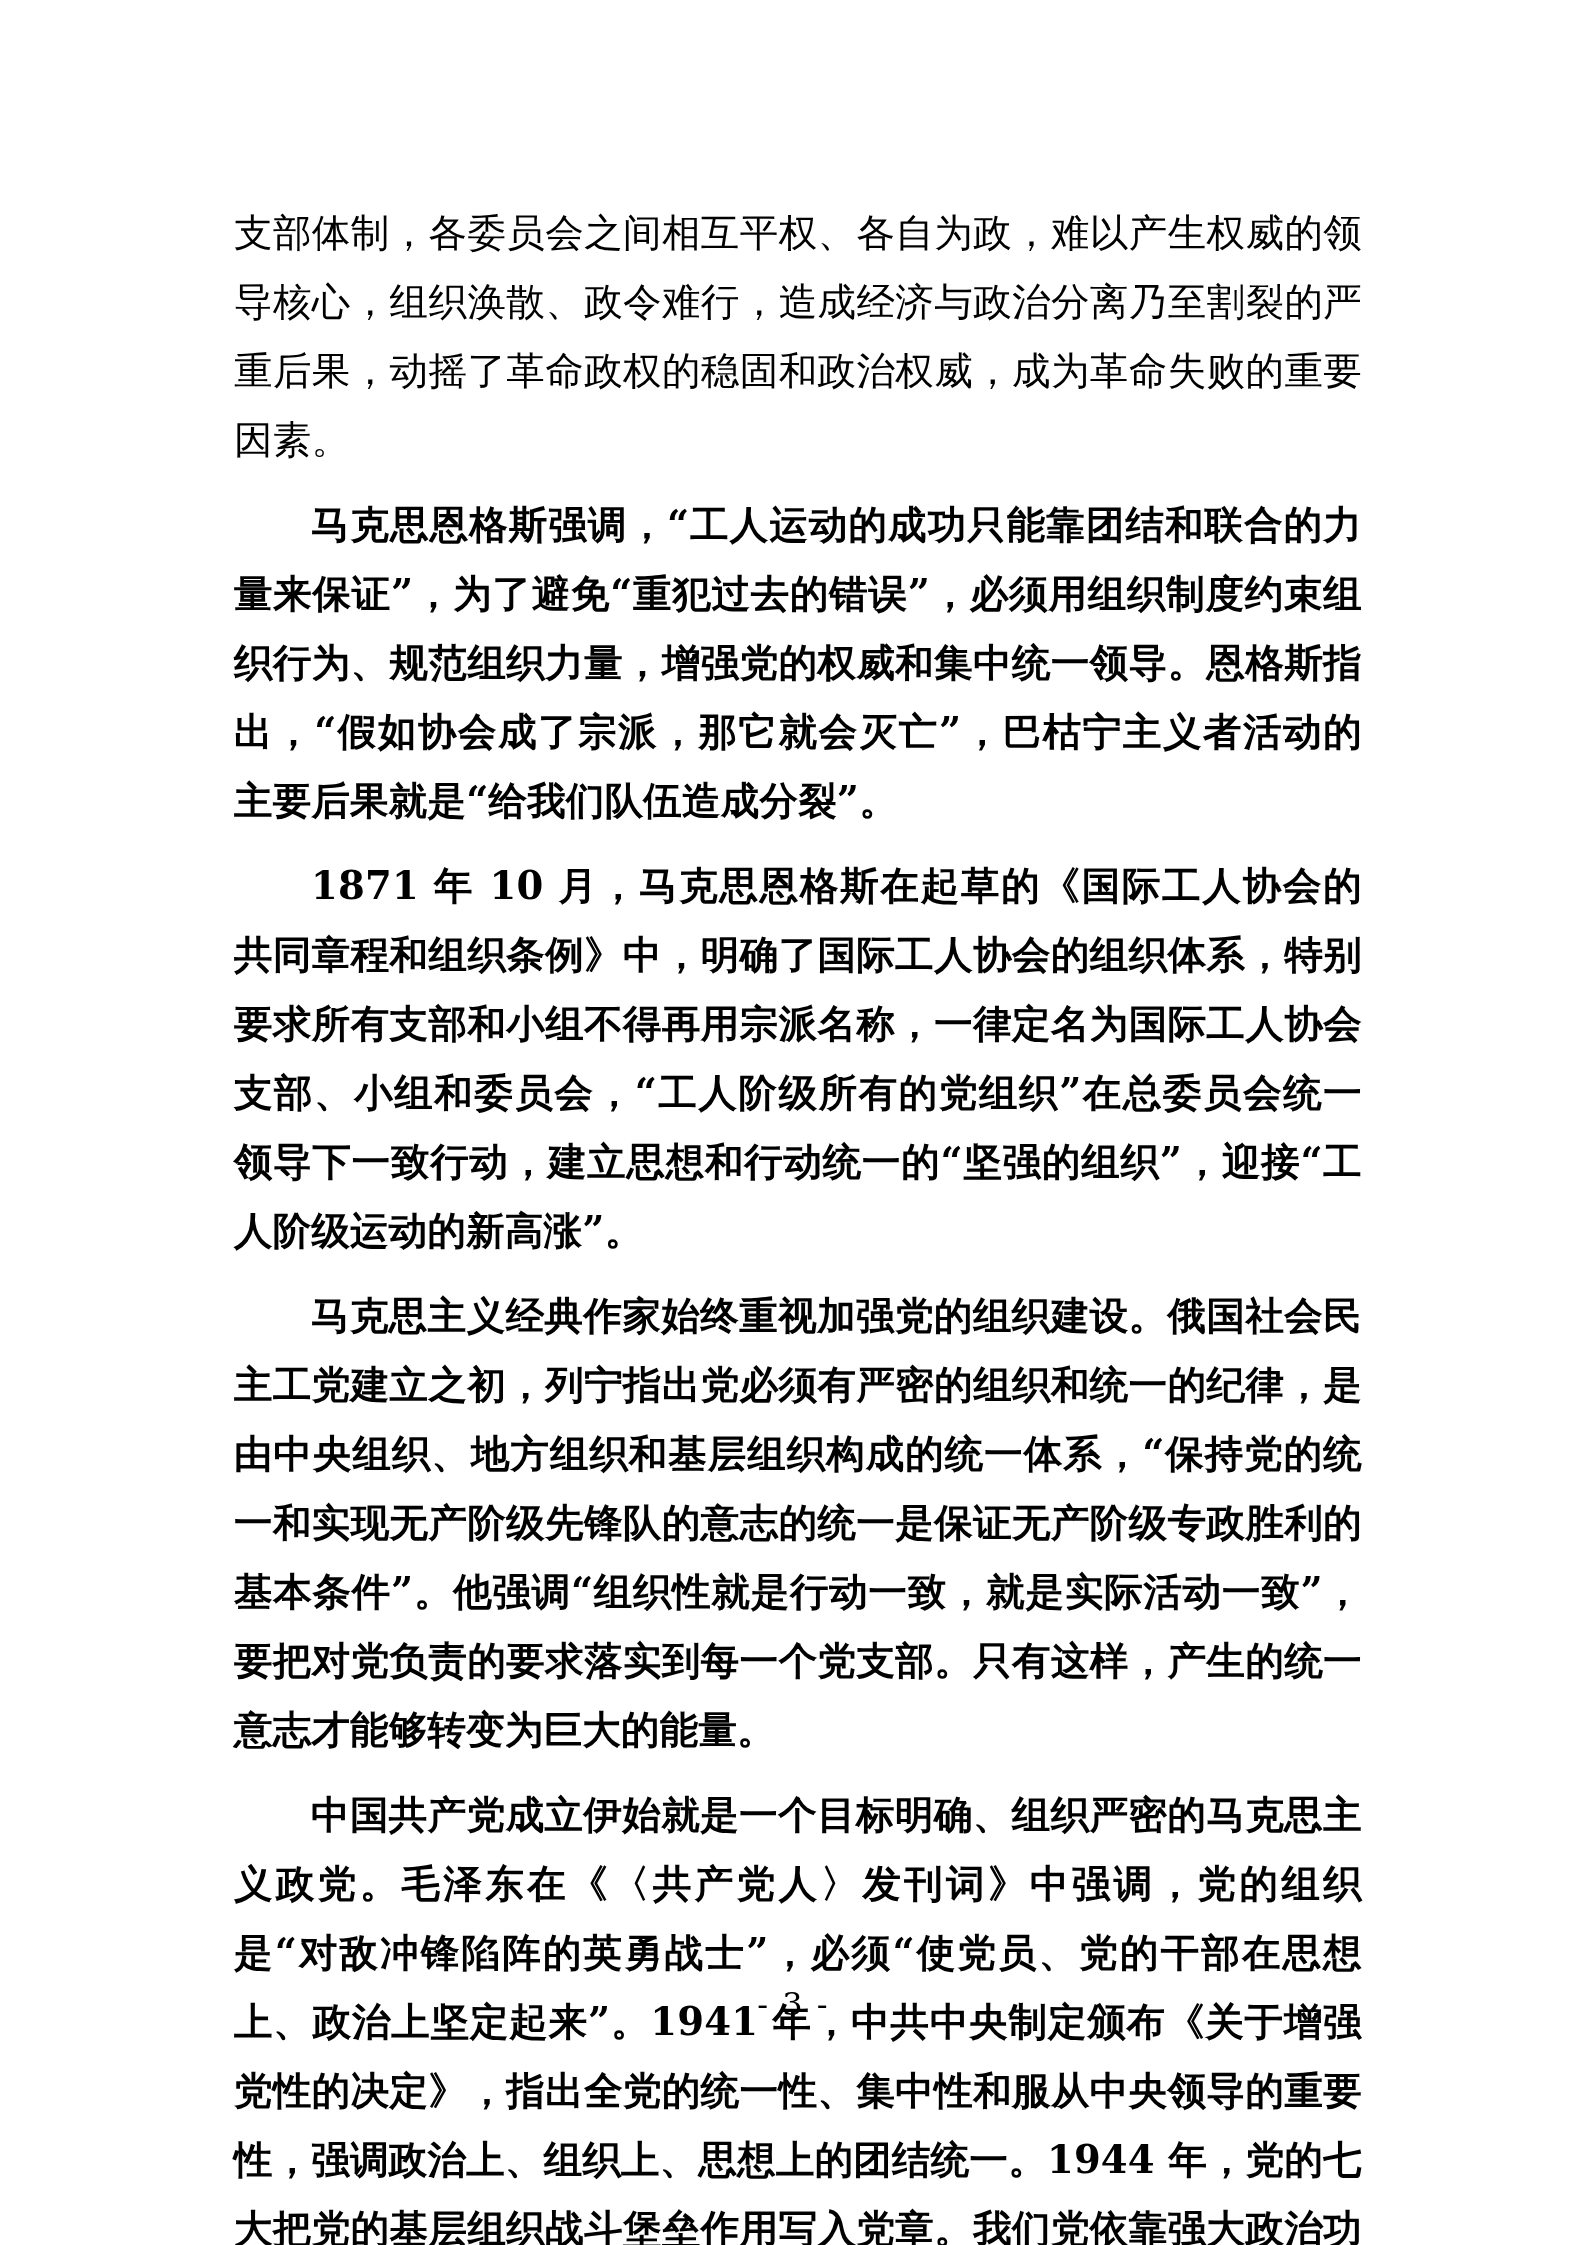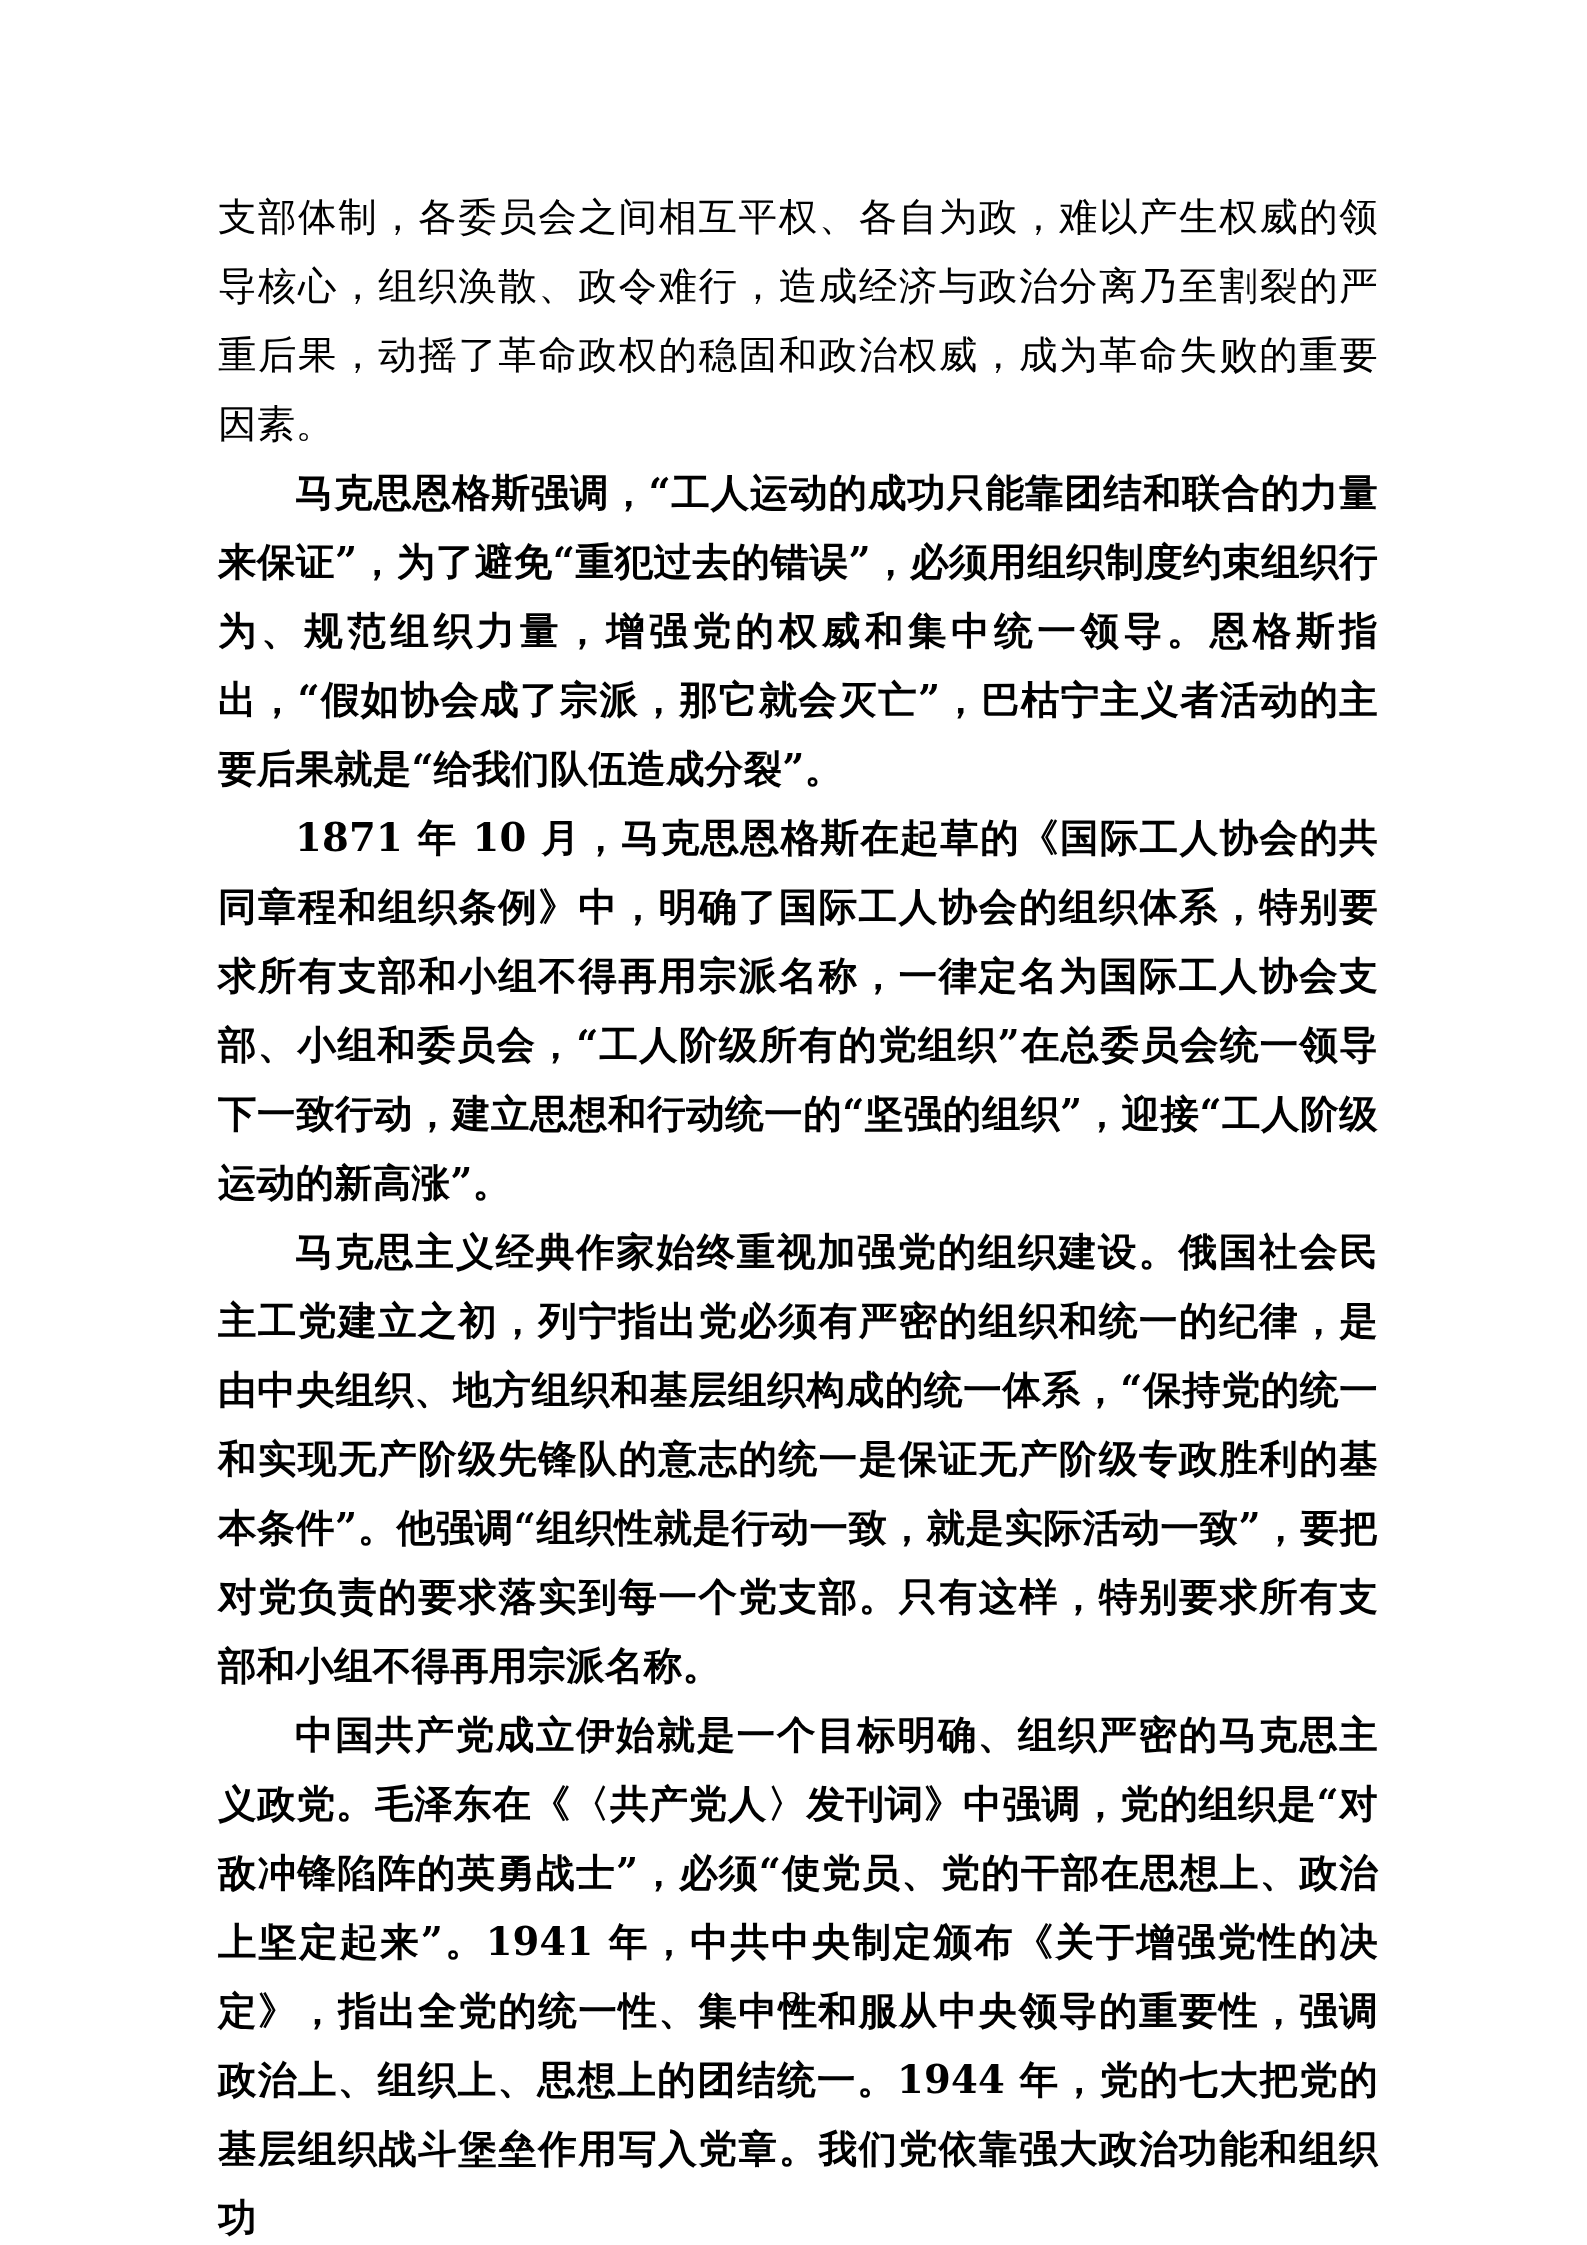--- a/index.html
+++ b/index.html
@@ -21,21 +21,21 @@
     position: absolute;
     left: 218px;
     top: 182px;
     width: 1160px;
   }
   .para {
     font-size: 38.5px;
     line-height: 69px;
     text-align: justify;
     text-justify: inter-ideograph;
-    margin: 0;
+    margin: 16px;
     letter-spacing: 0.2px;
   }
   .indent {
     text-indent: 2em;
     font-weight: bold;
   }
   .page-number {
     position: absolute;
     left: 0;
     right: 0;
@@ -48,17 +48,17 @@
   }
 </style>
 </head>
 <body>
 
 <div class="page">
   <div class="content">
     <p class="para">支部体制，各委员会之间相互平权、各自为政，难以产生权威的领导核心，组织涣散、政令难行，造成经济与政治分离乃至割裂的严重后果，动摇了革命政权的稳固和政治权威，成为革命失败的重要因素。</p>
     <p class="para indent">马克思恩格斯强调，“工人运动的成功只能靠团结和联合的力量来保证”，为了避免“重犯过去的错误”，必须用组织制度约束组织行为、规范组织力量，增强党的权威和集中统一领导。恩格斯指出，“假如协会成了宗派，那它就会灭亡”，巴枯宁主义者活动的主要后果就是“给我们队伍造成分裂”。</p>
     <p class="para indent">1871 年 10 月，马克思恩格斯在起草的《国际工人协会的共同章程和组织条例》中，明确了国际工人协会的组织体系，特别要求所有支部和小组不得再用宗派名称，一律定名为国际工人协会支部、小组和委员会，“工人阶级所有的党组织”在总委员会统一领导下一致行动，建立思想和行动统一的“坚强的组织”，迎接“工人阶级运动的新高涨”。</p>
-    <p class="para indent">马克思主义经典作家始终重视加强党的组织建设。俄国社会民主工党建立之初，列宁指出党必须有严密的组织和统一的纪律，是由中央组织、地方组织和基层组织构成的统一体系，“保持党的统一和实现无产阶级先锋队的意志的统一是保证无产阶级专政胜利的基本条件”。他强调“组织性就是行动一致，就是实际活动一致”，要把对党负责的要求落实到每一个党支部。只有这样，特别要求所有支部和小组不得再用宗派名称。</p>
+    <p class="para indent">马克思主义经典作家始终重视加强党的组织建设。俄国社会民主工党建立之初，列宁指出党必须有严密的组织和统一的纪律，是由中央组织、地方组织和基层组织构成的统一体系，“保持党的统一和实现无产阶级先锋队的意志的统一是保证无产阶级专政胜利的基本条件”。他强调“组织性就是行动一致，就是实际活动一致”，要把对党负责的要求落实到每一个党支部。只有这样，产生的统一意志才能够转变为巨大的能量。</p>
     <p class="para indent">中国共产党成立伊始就是一个目标明确、组织严密的马克思主义政党。毛泽东在《〈共产党人〉发刊词》中强调，党的组织是“对敌冲锋陷阵的英勇战士”，必须“使党员、党的干部在思想上、政治上坚定起来”。1941 年，中共中央制定颁布《关于增强党性的决定》，指出全党的统一性、集中性和服从中央领导的重要性，强调政治上、组织上、思想上的团结统一。1944 年，党的七大把党的基层组织战斗堡垒作用写入党章。我们党依靠强大政治功能和组织功</p>
   </div>
   <div class="page-number">- 3 -</div>
 </div>
 
 </body></html>

